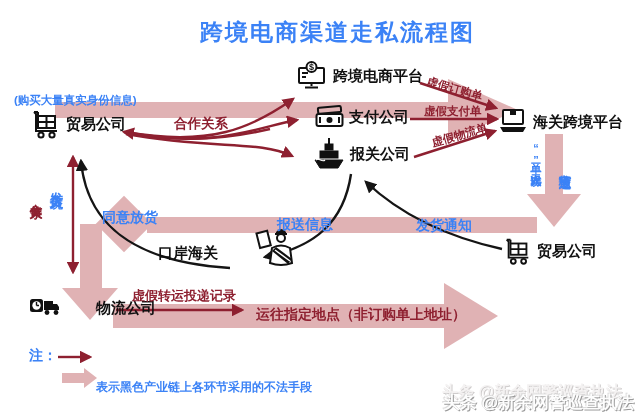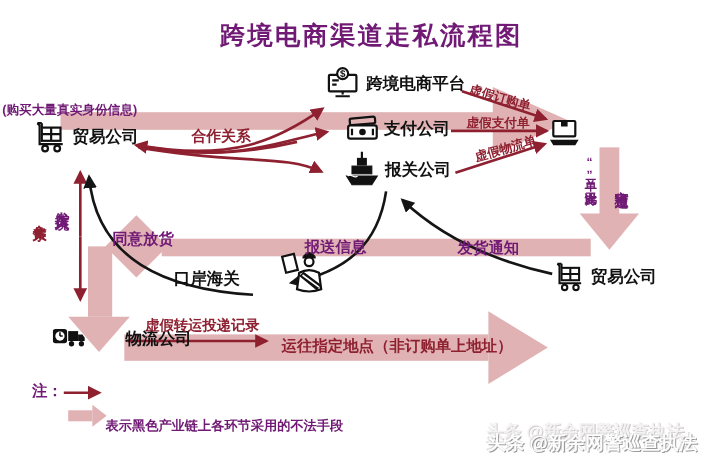--- a/index.html
+++ b/index.html
@@ -17,21 +17,21 @@
   .diamond{position:absolute;left:104px;top:204px;width:40px;height:40px;background:#e0b2b4;transform:rotate(45deg);}
   
   .arrows{position:absolute;left:0;top:0;z-index:2;}
   
   .node{position:absolute;display:flex;align-items:center;gap:4px;font-weight:bold;
         font-size:15px;white-space:nowrap;z-index:3;color:#111;}
   .node .ic{display:inline-flex;flex:none;}
   
   .lbl{position:absolute;font-weight:bold;white-space:nowrap;z-index:3;}
   .red{color:#8e2030;}
-  .blk{color:#701a75;}
+  .blk{color:#3b82f6;}
   .vert{writing-mode:vertical-rl;text-orientation:upright;letter-spacing:2px;}
   
   .legend-band{position:absolute;left:62px;top:373px;width:22px;height:10px;background:#e0b2b4;}
   .legend-tip{position:absolute;left:84px;top:368px;width:0;height:0;border-left:13px solid #e0b2b4;border-top:10px solid transparent;border-bottom:10px solid transparent;}
   
   .wm{position:absolute;right:6px;bottom:3px;font-size:17px;font-weight:bold;z-index:4;
       color:#fdfdfd;text-shadow:1px 1px 0 #9a9a9a,-1px -1px 0 #dcdcdc;white-space:nowrap;}
   .wm-ghost{position:absolute;right:18px;bottom:14px;font-size:16px;font-weight:bold;z-index:4;
       color:#f4f2f2;text-shadow:1px 1px 0 #cfcccc;white-space:nowrap;}
 </style>
@@ -140,20 +140,21 @@
   </div>
 
   <div class="node" style="left:497px;top:106px;">
     <span class="ic">
       <svg width="32" height="32" viewBox="0 0 32 32" fill="none" stroke="#111" stroke-width="2">
         <rect x="6" y="4" width="20" height="14" rx="1" fill="#fff"></rect>
         <rect x="13" y="4" width="6" height="5" fill="#111" stroke="none"></rect>
         <path d="M3 21 H29 L26 26 H6 Z" fill="#111" stroke="none"></path>
       </svg>
     </span>
+    <span>海关跨境平台</span>
   </div>
 
   <div class="node" style="left:158px;top:238px;gap:37px;">
     <span>口岸海关</span>
     <span class="ic" style="margin-top:-14px;">
       <svg width="40" height="44" viewBox="0 0 40 44" fill="none" stroke="#111" stroke-width="2">
         <rect x="3" y="8" width="11" height="15" fill="#fff" transform="rotate(-14 8 15)"></rect>
         <path d="M21 8 Q26 2 31 8 L31 10 H21 Z" fill="#111" stroke="none"></path>
         <path d="M20 10 H32" stroke-width="2"></path>
         <circle cx="26" cy="14" r="4" fill="#fff"></circle>
@@ -171,36 +172,36 @@
           <rect x="8" y="8" width="17" height="12" fill="#fff"></rect>
         <path d="M16.5 8 V20 M8 14 H25"></path>
           <path d="M4 4 L6 6 V23 H27"></path>
         <circle cx="11" cy="27" r="2.6"></circle>
           <circle cx="22" cy="27" r="2.6"></circle>
       </svg>
     </span>
     <span>贸易公司</span>
   </div>
 
-  <div class="node" style="left:48px;top:296px;gap:36px;">
+  <div class="node" style="left:30px;top:296px;gap:36px;">
     <span class="ic">
       <svg width="30" height="25" viewBox="0 0 30 25" fill="#111">
         <rect x="0" y="3" width="13" height="13" rx="2.5"></rect>
         <circle cx="6.5" cy="9.5" r="4.2" fill="#fff"></circle>
         <path d="M6.5 9.5 V6 M6.5 9.5 H9" stroke="#111" stroke-width="1.4" fill="none"></path>
         <rect x="14" y="5" width="9" height="9"></rect>
         <path d="M23 8 H27 L29 11 V14 H23 Z"></path>
         <circle cx="17" cy="16.5" r="2.4"></circle>
           <circle cx="26" cy="16.5" r="2.4"></circle>
       </svg>
     </span>
     <span>物流公司</span>
   </div>
 
-  <div class="lbl blk" style="left:2px;top:93px;font-size:11.5px;">(购买大量真实身份信息)</div>
+  <div class="lbl blk" style="left:14px;top:93px;font-size:11.5px;">(购买大量真实身份信息)</div>
   <div class="lbl red" style="left:174px;top:115px;font-size:13.5px;">合作关系</div>
   <div class="lbl red" style="left:429px;top:74px;font-size:11.5px;transform:rotate(16deg);transform-origin:left top;">虚假订购单</div>
   <div class="lbl red" style="left:424px;top:104px;font-size:11.5px;">虚假支付单</div>
   <div class="lbl red" style="left:430px;top:136px;font-size:11.5px;transform:rotate(-16deg);transform-origin:left top;">虚假物流单</div>
   <div class="lbl blk vert" style="left:528px;top:142px;font-size:11px;letter-spacing:0;">“三单”对比无误</div>
   <div class="lbl blk vert" style="left:556px;top:164px;font-size:12.5px;letter-spacing:1px;">审核通过</div>
   <div class="lbl blk" style="left:102px;top:209px;font-size:14px;">同意放货</div>
   <div class="lbl blk" style="left:277px;top:216px;font-size:14px;">报送信息</div>
   <div class="lbl blk" style="left:416px;top:217px;font-size:14px;">发货通知</div>
   <div class="lbl red vert" style="left:27px;top:194px;font-size:12.5px;letter-spacing:1px;">合作关系</div>

